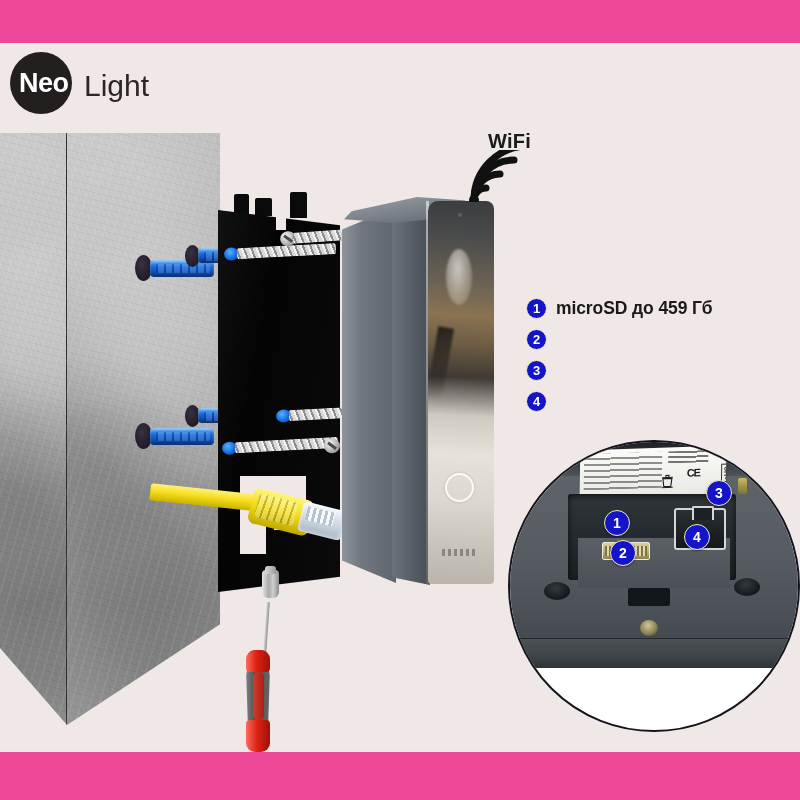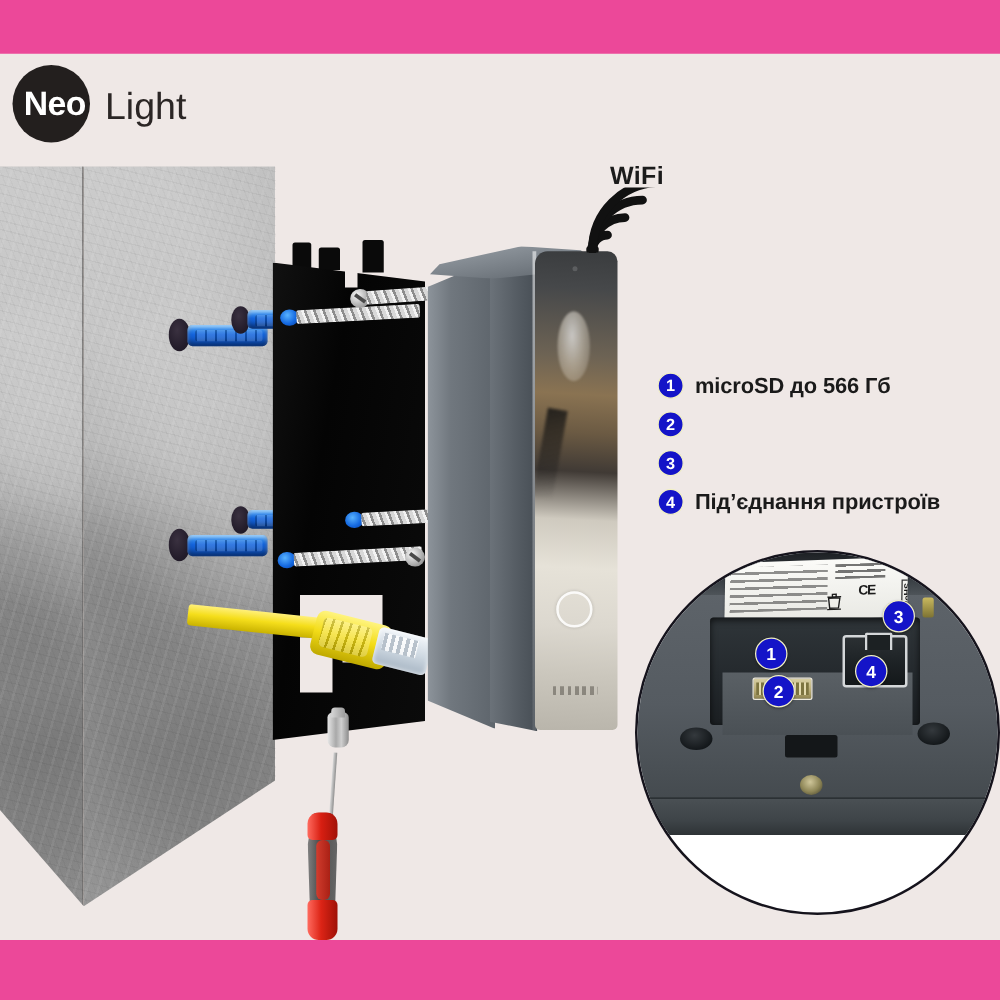--- a/index.html
+++ b/index.html
@@ -484,31 +484,30 @@
     <div class="driver-shaft"></div>
     <div class="driver-handle"></div>
     <div class="driver-cap-top"></div>
     <div class="driver-red-mid"></div>
     <div class="driver-cap-bottom"></div>
   </div>
 
   <div class="legend">
     <div class="legend-row">
       <div class="badge">1</div>
-      <div class="legend-text">microSD до 566 Гб</div>
+      <div class="legend-text">microSD до 459 Гб</div>
     </div>
     <div class="legend-row">
       <div class="badge">2</div>
     </div>
     <div class="legend-row">
       <div class="badge">3</div>
     </div>
     <div class="legend-row">
       <div class="badge">4</div>
-      <div class="legend-text">Під’єднання пристроїв</div>
     </div>
   </div>
 
   <div class="inset">
     <div class="inset-photo">
       <div class="inset-topshade"></div>
 
       <div class="device-label">
         <div class="label-lines"></div>
         <div class="label-smalltext"></div>

